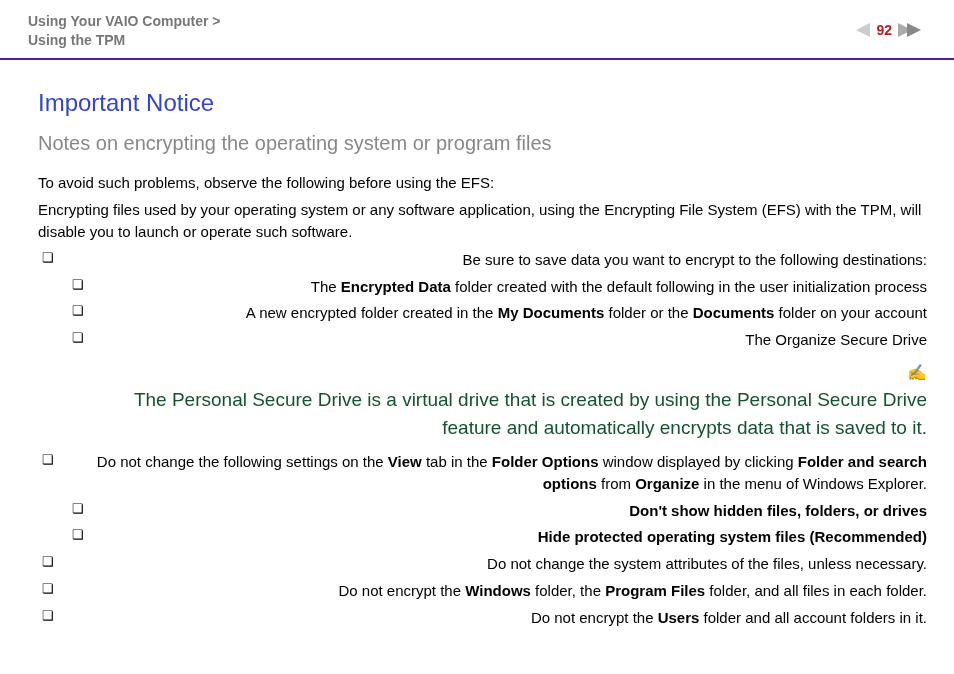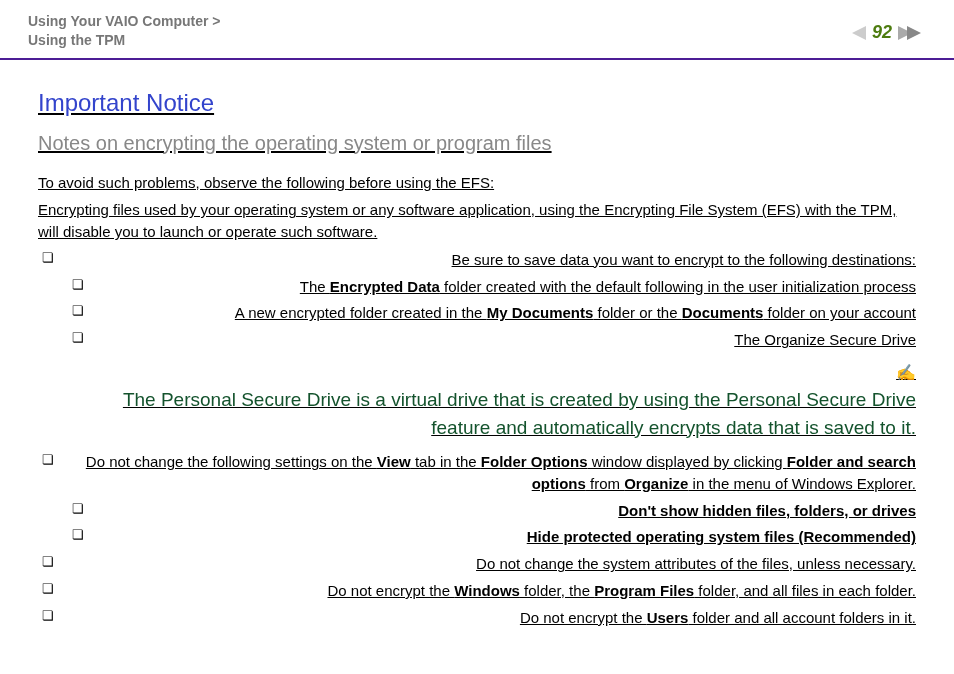--- a/index.html
+++ b/index.html
@@ -23,38 +23,36 @@
     color: #777;
     line-height: 1.35;
   }
   .pager {
     display: flex;
     align-items: center;
     gap: 6px;
     margin-top: 10px;
   }
   .page-num {
-    font-style: italic;
     font-weight: bold;
-    font-size: 18px;
-    color: #4d7c0f;
+    font-size: 14px;
+    color: #b91c1c;
   }
   .arrow-left, .arrow-right {
     width: 0; height: 0;
     border-top: 7px solid transparent;
     border-bottom: 7px solid transparent;
   }
   .arrow-left { border-right: 14px solid #ccc; }
   .arrow-right { border-left: 14px solid #aaa; }
   .arrow-right.dark { border-left-color: #888; position: relative; left: -5px;}
   .content {
-    padding: 16px 38px 20px 38px;
+    padding: 16px 27px 20px 38px;
     font-size: 15px;
     line-height: 1.45;
-    text-decoration: underline;
   }
   h1.title {
     color: #3344cc;
     font-weight: normal;
     font-size: 24px;
     margin: 10px 0 8px 0;
   }
   h2.subtitle {
     color: #888;
     font-weight: normal;

